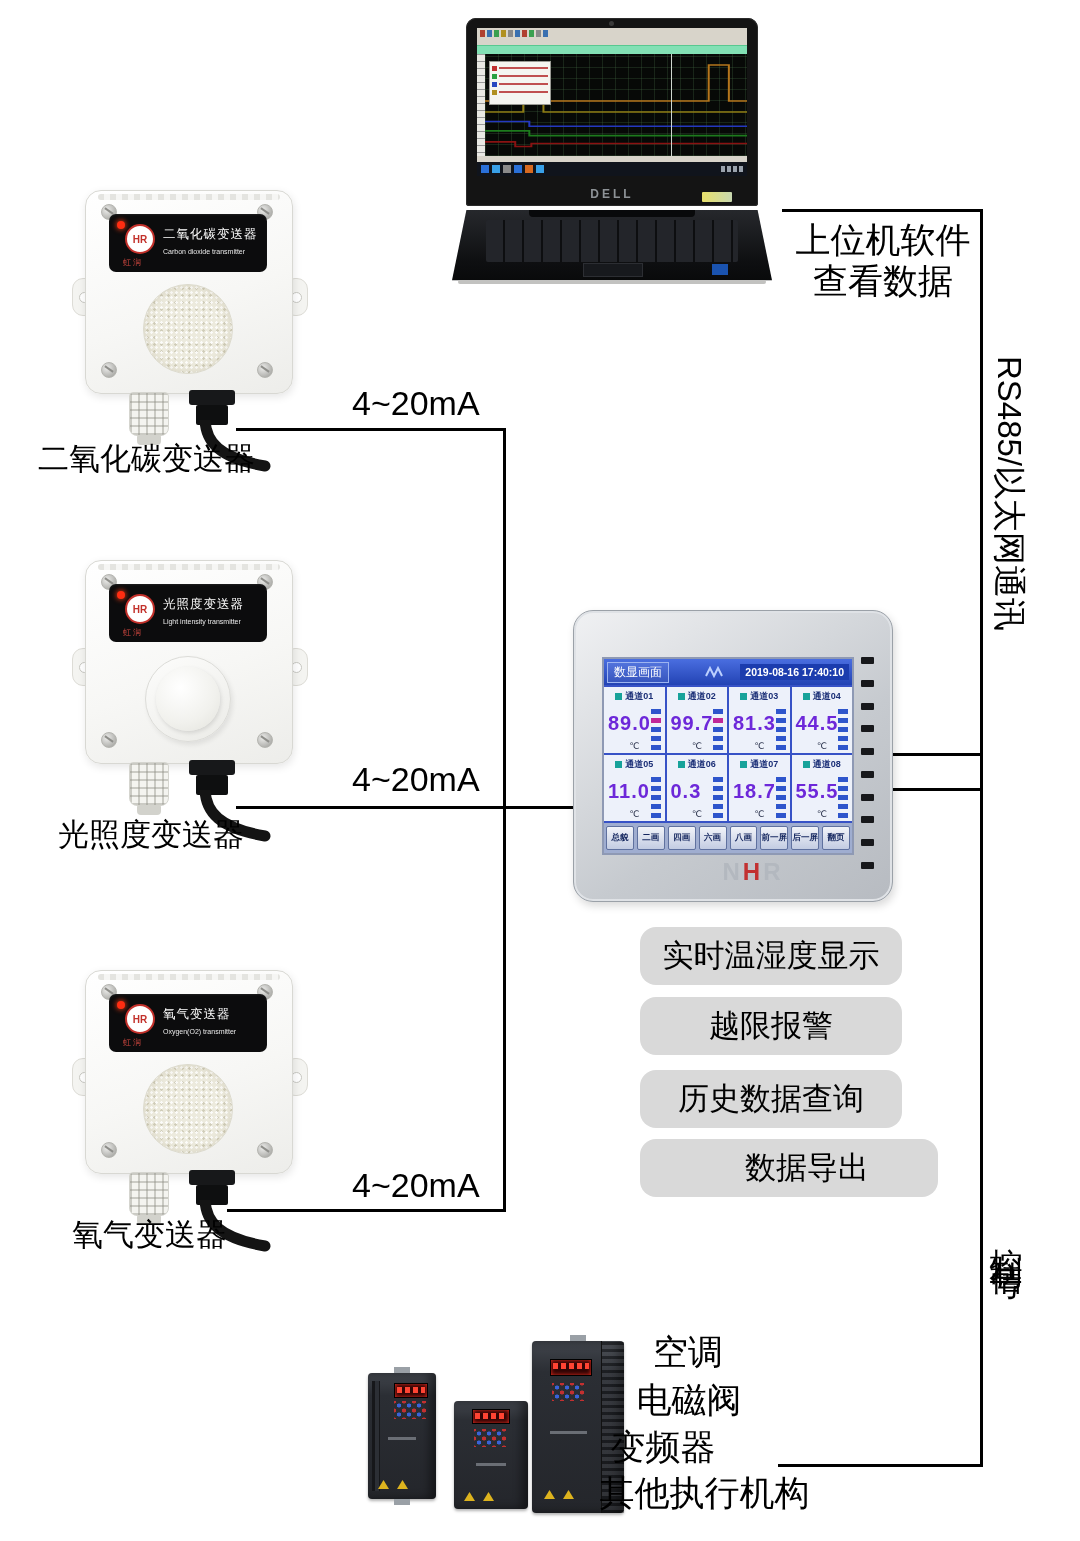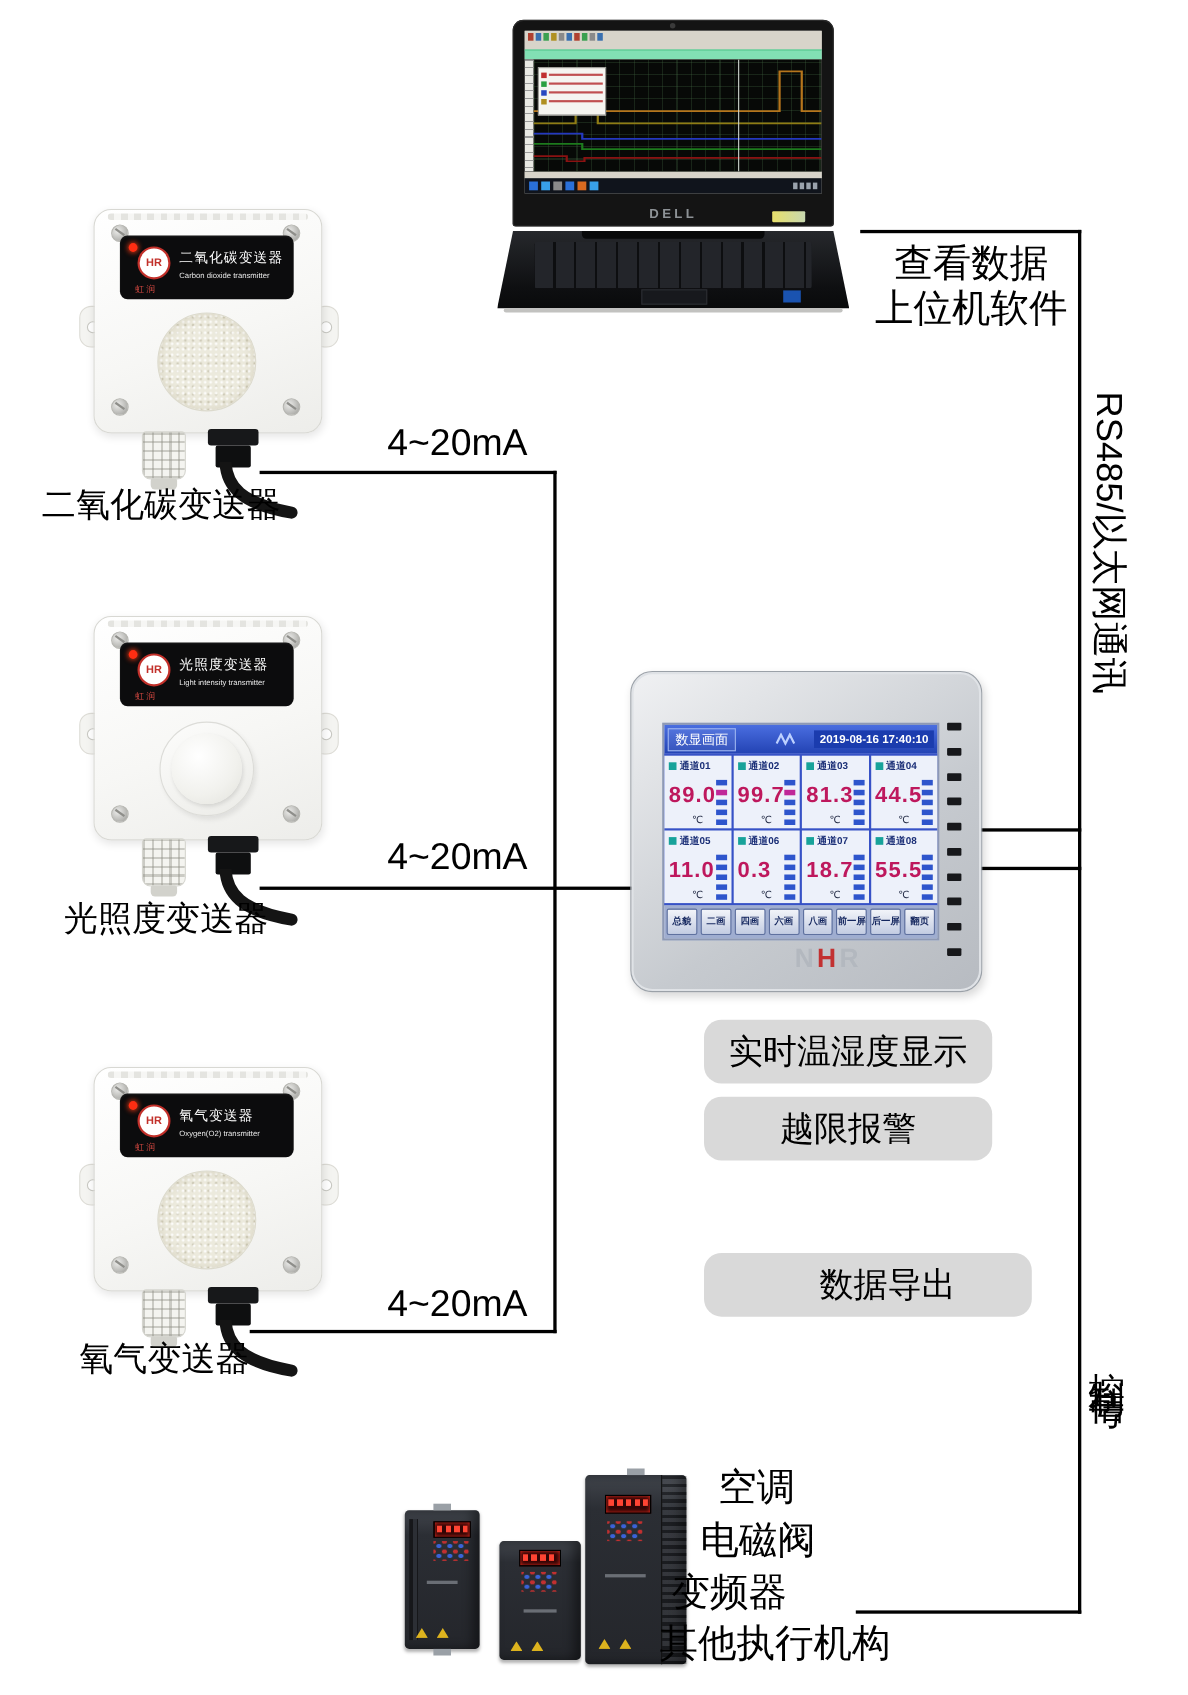--- a/index.html
+++ b/index.html
@@ -165,24 +165,24 @@
   .rec-title{height:26px;background:linear-gradient(#4a6ee0,#2343b4);display:flex;align-items:center;
       padding:0 3px;gap:6px;}
   .rec-title-label{border:1px solid #9db4f0;color:#fff;font-size:12px;padding:1px 6px;
       background:rgba(255,255,255,.08);white-space:nowrap;}
   .rec-wave{margin-left:30px;display:flex;}
   .rec-time{margin-left:auto;color:#fff;font-size:10.5px;font-weight:bold;background:#1b3cae;
       padding:2px 5px;white-space:nowrap;}
   .rec-grid{flex:1;display:grid;grid-template-columns:repeat(4,1fr);grid-template-rows:1fr 1fr;
       background:#3752c6;gap:2px;border-top:2px solid #3752c6;border-bottom:2px solid #3752c6;}
   .cell{background:#edf1fa;position:relative;padding:3px 4px;}
-  .cell-head{display:flex;align-items:center;gap:3px;}
+  .cell-head{display:flex;align-items:center;gap:3px;justify-content:center;}
   .sq{width:7px;height:7px;background:#17a29a;display:block;}
   .ch-label{font-size:9px;color:#1b2f77;font-weight:bold;}
-  .cell-val{margin-top:9px;font-size:20px;font-weight:bold;color:#be185d;letter-spacing:1px;}
+  .cell-val{margin-top:9px;font-size:20px;font-weight:bold;color:#6d28d9;letter-spacing:1px;}
   .bars{position:absolute;right:4px;top:22px;display:flex;flex-direction:column;gap:4px;}
   .bars i{width:10px;height:5px;background:#2e55cc;display:block;}
   .bars i.alarm{background:#c02898;}
   .cell-unit{position:absolute;bottom:2px;left:0;right:0;text-align:center;font-size:9px;color:#222a44;}
   .rec-btns{height:24px;background:#9fadd0;display:flex;gap:3px;padding:3px 2px;}
   .rec-btn{flex:1;background:linear-gradient(#f2f4f9,#c3cce2);border:1px solid #5f719f;
       border-radius:2px;font-size:8.5px;color:#14265e;display:flex;align-items:center;
       justify-content:center;font-weight:bold;white-space:nowrap;}
   .nhr{position:absolute;left:0;right:0;top:247px;text-align:center;font-size:24px;font-weight:bold;
       letter-spacing:3px;padding-left:40px;}
@@ -299,22 +299,22 @@
     <div class="base">
       <div class="hinge"></div>
       <div class="kb"></div>
       <div class="tp"></div>
       <div class="sticker-b"></div>
     </div>
     <div class="rim"></div>
   </div>
 
   <div class="lbl lbl-top">
+    <div>上位机软件</div>
     <div>查看数据</div>
-    <div>上位机软件</div>
   </div>
   <div class="lbl lbl-rs485">RS485/以太网通讯</div>
   <div class="lbl lbl-ctrl">控制信号</div>
   <div class="lbl sig1">4~20mA</div>
   <div class="lbl sig2">4~20mA</div>
   <div class="lbl sig3">4~20mA</div>
 
   <div class="sensor s1">
     <div class="ear ear-l"></div>
     <div class="ear ear-r"></div>
@@ -550,20 +550,21 @@
         <div class="rec-btn">翻页</div>
       </div>
     </div>
     <div class="nhr">
       <span class="gray">N</span><span class="red">H</span><span class="gray">R</span>
     </div>
   </div>
 
   <div class="badge b2">越限报警</div>
   <div class="badge b1">实时温湿度显示</div>
+  <div class="badge b3">历史数据查询</div>
   <div class="badge b4">数据导出</div>
 
   <div class="invs">
     <div class="inv inv-a">
       <div class="inv-tab tab-top"></div>
       <div class="inv-tab tab-bot"></div>
       <div class="invvents" style="left:4px;top:8px;bottom:8px;width:8px;"></div>
       <div class="disp" style="left:26px;top:10px;width:32px;height:13px;">
           <div class="digits"></div>
         </div>

